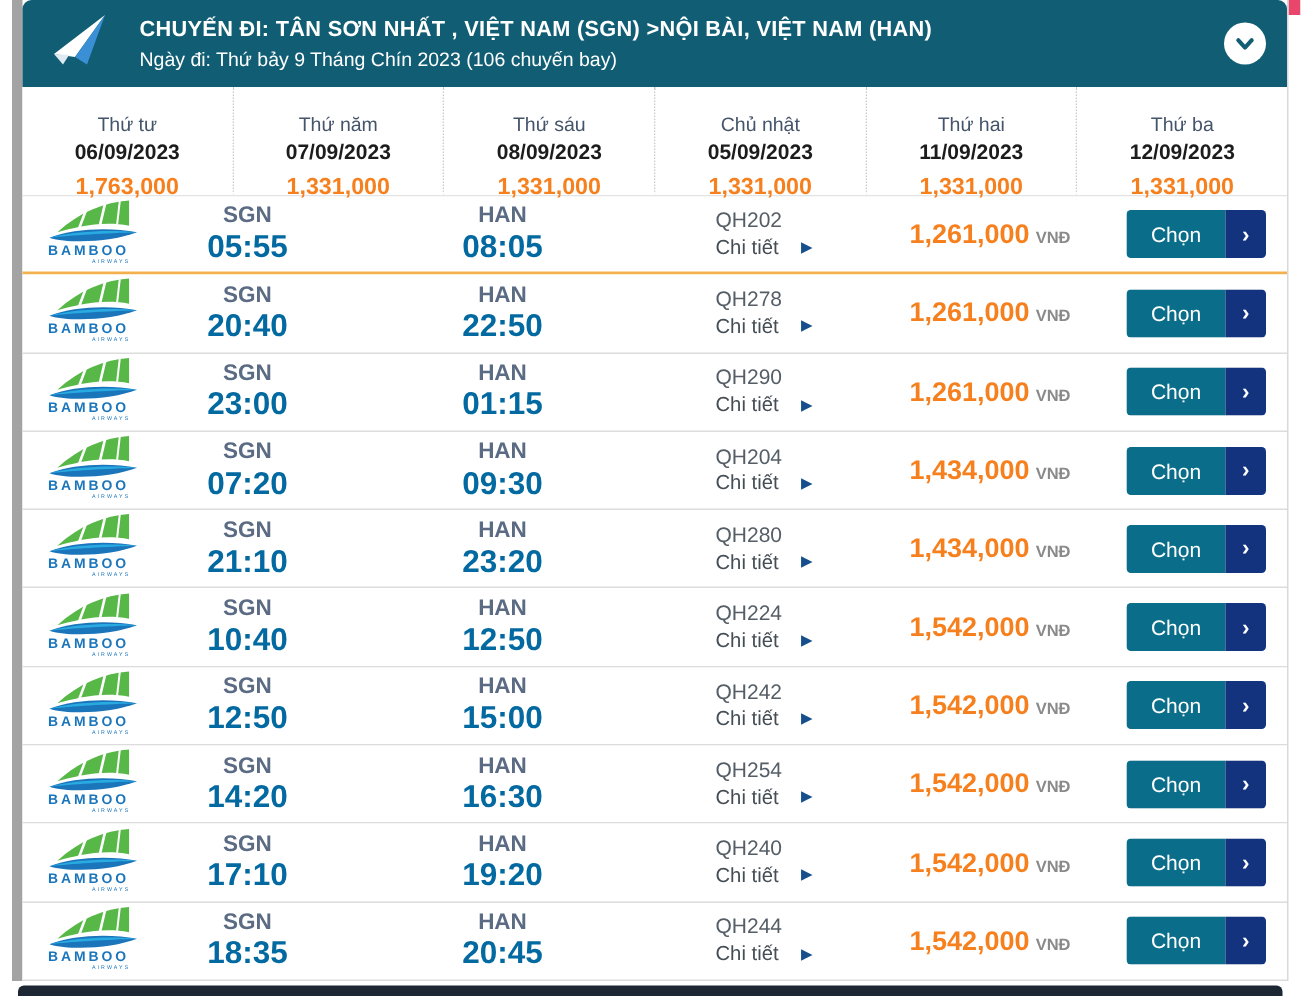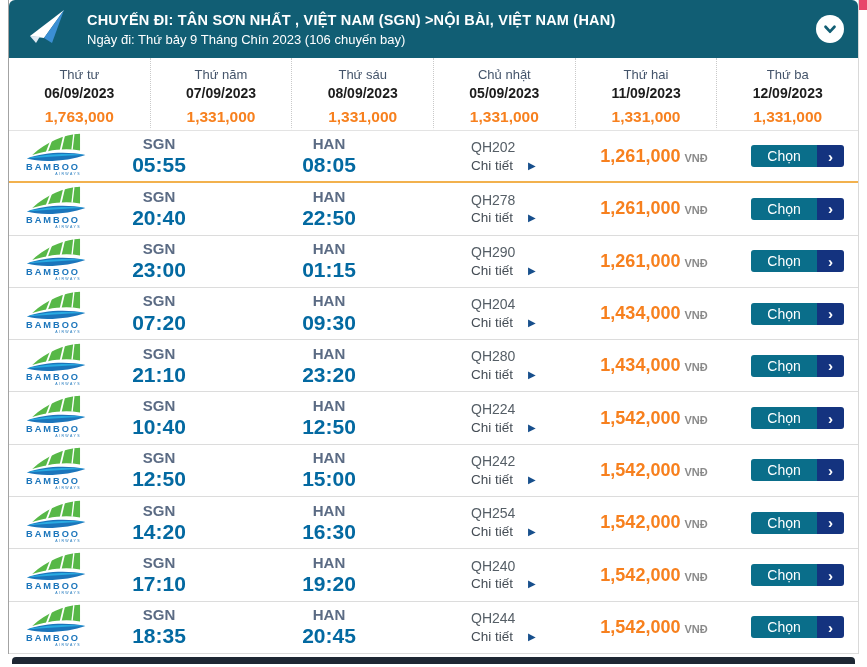--- a/index.html
+++ b/index.html
@@ -13,21 +13,21 @@
   .pink-peek {
     position: absolute; top: 0; right: 0;
     width: 46px; height: 10px;
     background: #e8476b;
     border-radius: 5px 0 0 0;
     z-index: 0;
   }
   .container {
     position: relative; z-index: 1;
     margin: 0 8px;
-    border-left: 1px solid #a3a3a3;
+    border-left: 7px solid #a3a3a3;
     border-right: 1px solid #d9d9d9;
     background: #fff;
   }
   
   .trip-header {
     height: 58px;
     background: #115e74;
     border-radius: 6px 6px 0 0;
     display: flex; align-items: center;
     padding: 0 14px 0 18px;
@@ -46,21 +46,21 @@
   
   .tabs {
     display: flex;
     height: 73px;
     background: #fff;
     border-bottom: 1px solid #e3e3e3;
   }
   .tab {
     flex: 1;
     text-align: center;
-    padding-top: 9px;
+    padding-top: 17px;
     cursor: pointer;
     border-bottom: 3px solid transparent;
   }
   .tab:not(:last-child) { border-right: 1px dotted #c9c9c9; }
   .tab.active {
     background: #fbf7ea;
     border-bottom: 3px solid #f0a93c;
   }
   .tab-day { font-size: 13px; color: #44546a; }
   .tab-date { font-size: 14px; font-weight: bold; color: #1c1c1c; margin-top: 3px; }
@@ -84,21 +84,21 @@
   .details-link {
     font-size: 13.5px; color: #454d55; cursor: pointer;
     display: inline-flex; align-items: center; gap: 15px; margin-top: 2px;
   }
   .details-tri { color: #174f8c; font-size: 10px; }
   .price-cell { width: 170px; text-align: center; white-space: nowrap; }
   .price-val { font-size: 18px; font-weight: bold; color: #f7801e; }
   .price-cur { font-size: 11px; font-weight: bold; color: #8a8a8a; margin-left: 4px; }
   .spacer { flex: 1; }
   .select-btn {
-    width: 93px; height: 22px;
+    width: 93px; height: 32px;
     margin-right: 14px;
     border: none; padding: 0; cursor: pointer;
     display: flex; align-items: stretch;
     border-radius: 3px; overflow: hidden;
     font-family: "Liberation Sans", sans-serif;
   }
   .sel-label {
     flex: 1; background: #0a6e8a; color: #fff;
     font-size: 14px; display: flex; align-items: center; justify-content: center;
   }

